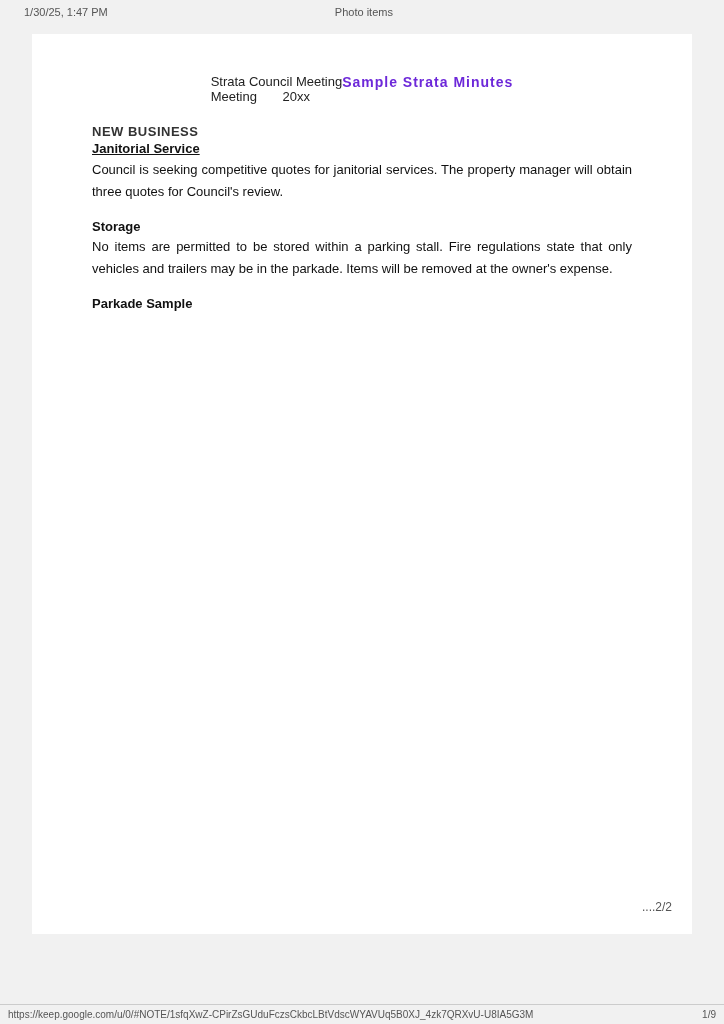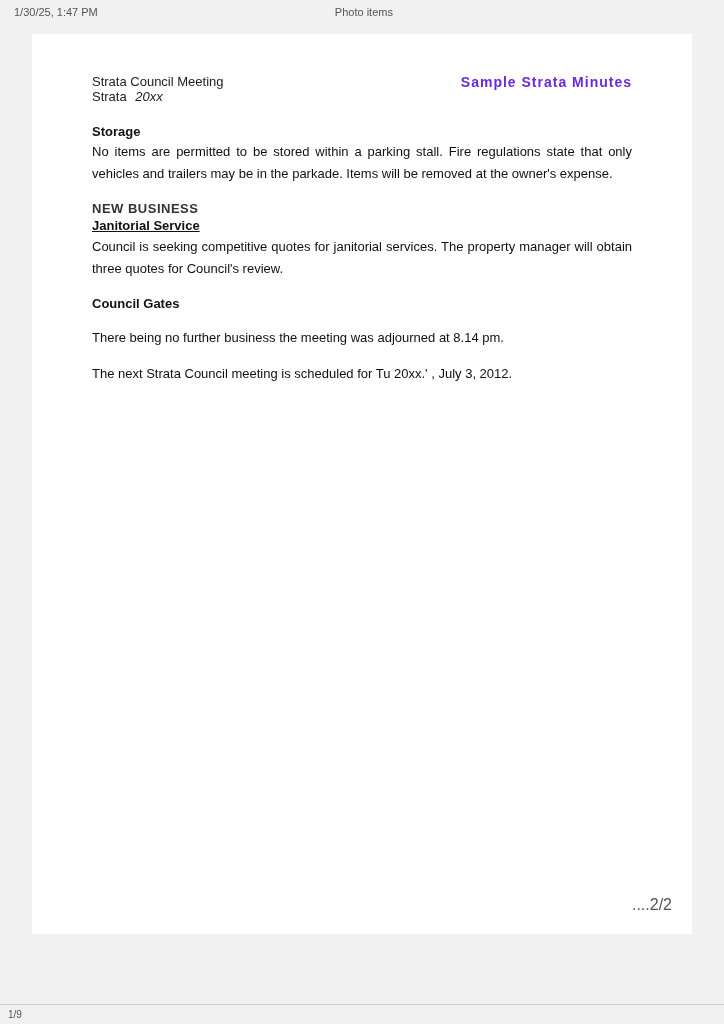--- a/index.html
+++ b/index.html
@@ -14,21 +14,21 @@
       font-size: 12px;
       color: #333;
       width: 724px;
       min-height: 1024px;
     }
 
     .top-bar {
       display: flex;
       justify-content: space-between;
       align-items: center;
-      padding: 6px 14px;
+      padding: 6px 24px;
       font-size: 11px;
       color: #555;
       background: #f1f1f1;
     }
 
     .bottom-bar {
       position: fixed;
       bottom: 0;
       left: 0;
       width: 724px;
@@ -45,34 +45,33 @@
       background: #fff;
       margin: 0 auto;
       width: 660px;
       min-height: 900px;
       padding: 40px 60px 60px 60px;
       position: relative;
     }
 
     .doc-header {
       display: flex;
-      justify-content: space-between;
+      justify-content: center;
       align-items: flex-start;
       margin-bottom: 20px;
     }
 
     .doc-title-block {
       font-size: 13px;
       color: #222;
     }
 
     .doc-date {
       display: inline-block;
-      margin-left: 5px;
-      font-style: italic;
+      margin-left: 22px;
     }
 
     .doc-sample-label {
       font-size: 14px;
       font-weight: bold;
       color: #6d28d9;
       letter-spacing: 1px;
     }
 
     .section {
@@ -106,21 +105,21 @@
       font-size: 13px;
       color: #111;
       line-height: 1.7;
       text-align: justify;
     }
 
     .page-num {
       position: absolute;
       bottom: 20px;
       right: 20px;
-      font-size: 16px;
+      font-size: 12px;
       color: #555;
     }
   </style>
 </head>
 <body>
 
 <div class="top-bar">
   <span>1/30/25, 1:47 PM</span>
   <span>Photo items</span>
   <span style="width:80px;"></span>
@@ -128,47 +127,46 @@
 
 <div style="display:flex; justify-content:center; background:#f1f1f1; padding: 10px 0 40px 0;">
   <div class="page-wrapper">
 
     <div class="doc-header">
       <div class="doc-title-block">
         <div>
           <span>Strata Council  Meeting</span>
         </div>
         <div>
-          <span>Strata</span>
+          <span>Meeting</span>
           <span class="doc-date">20xx</span>
         </div>
       </div>
       <div class="doc-sample-label">Sample  Strata Minutes</div>
-    </div>
-
-    <div class="section">
-      <div class="section-heading">Storage</div>
-      <p class="body-text">No items  are   permitted to  be stored within a   parking   stall.  Fire   regulations state  that  only  vehicles   and  trailers may   be  in  the   parkade.  Items  will   be removed  at  the   owner's   expense.</p>
     </div>
 
     <div class="section">
       <div class="new-business-label">NEW  BUSINESS</div>
       <div class="section-subheading">Janitorial Service</div>
       <p class="body-text">Council  is  seeking  competitive  quotes   for janitorial  services.  The   property  manager will   obtain three  quotes   for Council's  review.</p>
     </div>
 
     <div class="section">
-      <div class="section-heading">Council  Gates</div>
+      <div class="section-heading">Storage</div>
+      <p class="body-text">No items  are   permitted to  be stored within a   parking   stall.  Fire   regulations state  that  only  vehicles   and  trailers may   be  in  the   parkade.  Items  will   be removed  at  the   owner's   expense.</p>
     </div>
 
     <div class="section">
-      <p class="body-text">There  being  no  further   business  the   meeting   was   adjourned   at  8.14   pm.</p>
+      <div class="section-heading">Parkade  Sample</div>
+    </div>
+
+    <div class="section">
       <br>
-      <p class="body-text">The   next   Strata  Council   meeting   is  scheduled for Tu 20xx.' ,  July   3,   2012.</p>
     </div>
 
     <div class="page-num">....2/2</div>
   </div>
 </div>
 
 <div class="bottom-bar">
+  <span>https://keep.google.com/u/0/#NOTE/1sfqXwZ-CPirZsGUduFczsCkbcLBtVdscWYAVUq5B0XJ_4zk7QRXvU-U8IA5G3M</span>
   <span>1/9</span>
 </div>
 
 </body></html>

